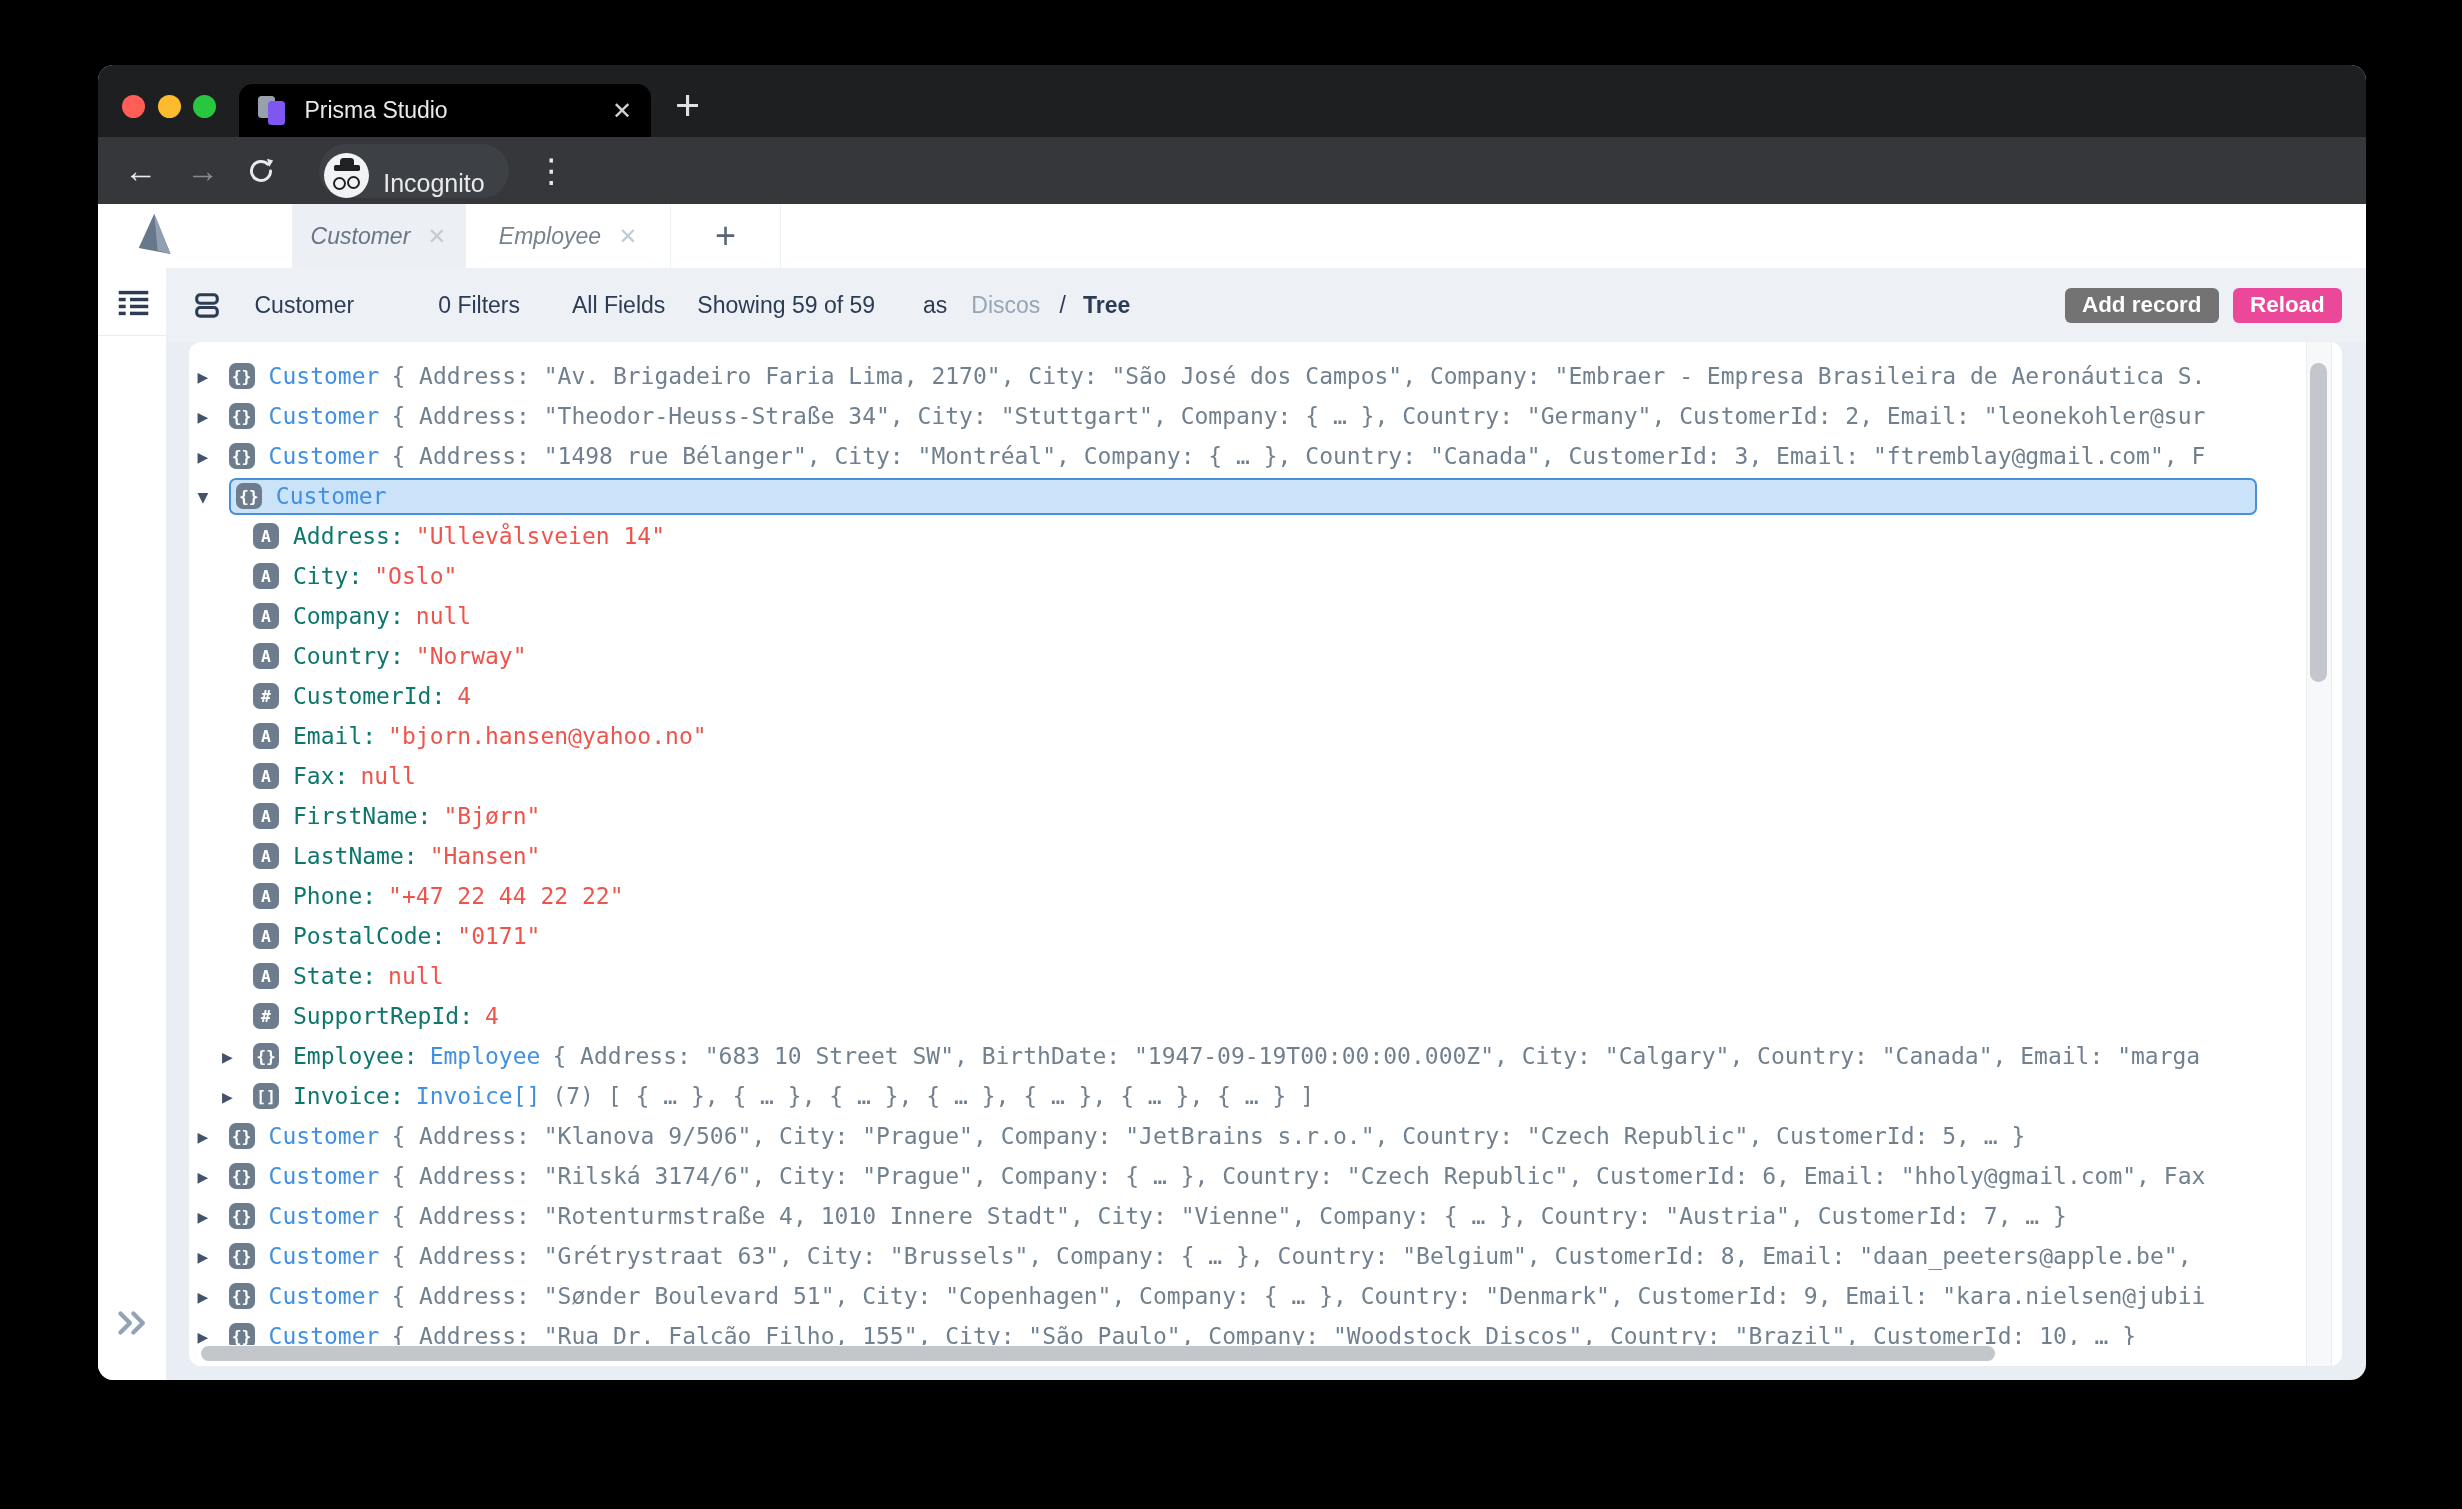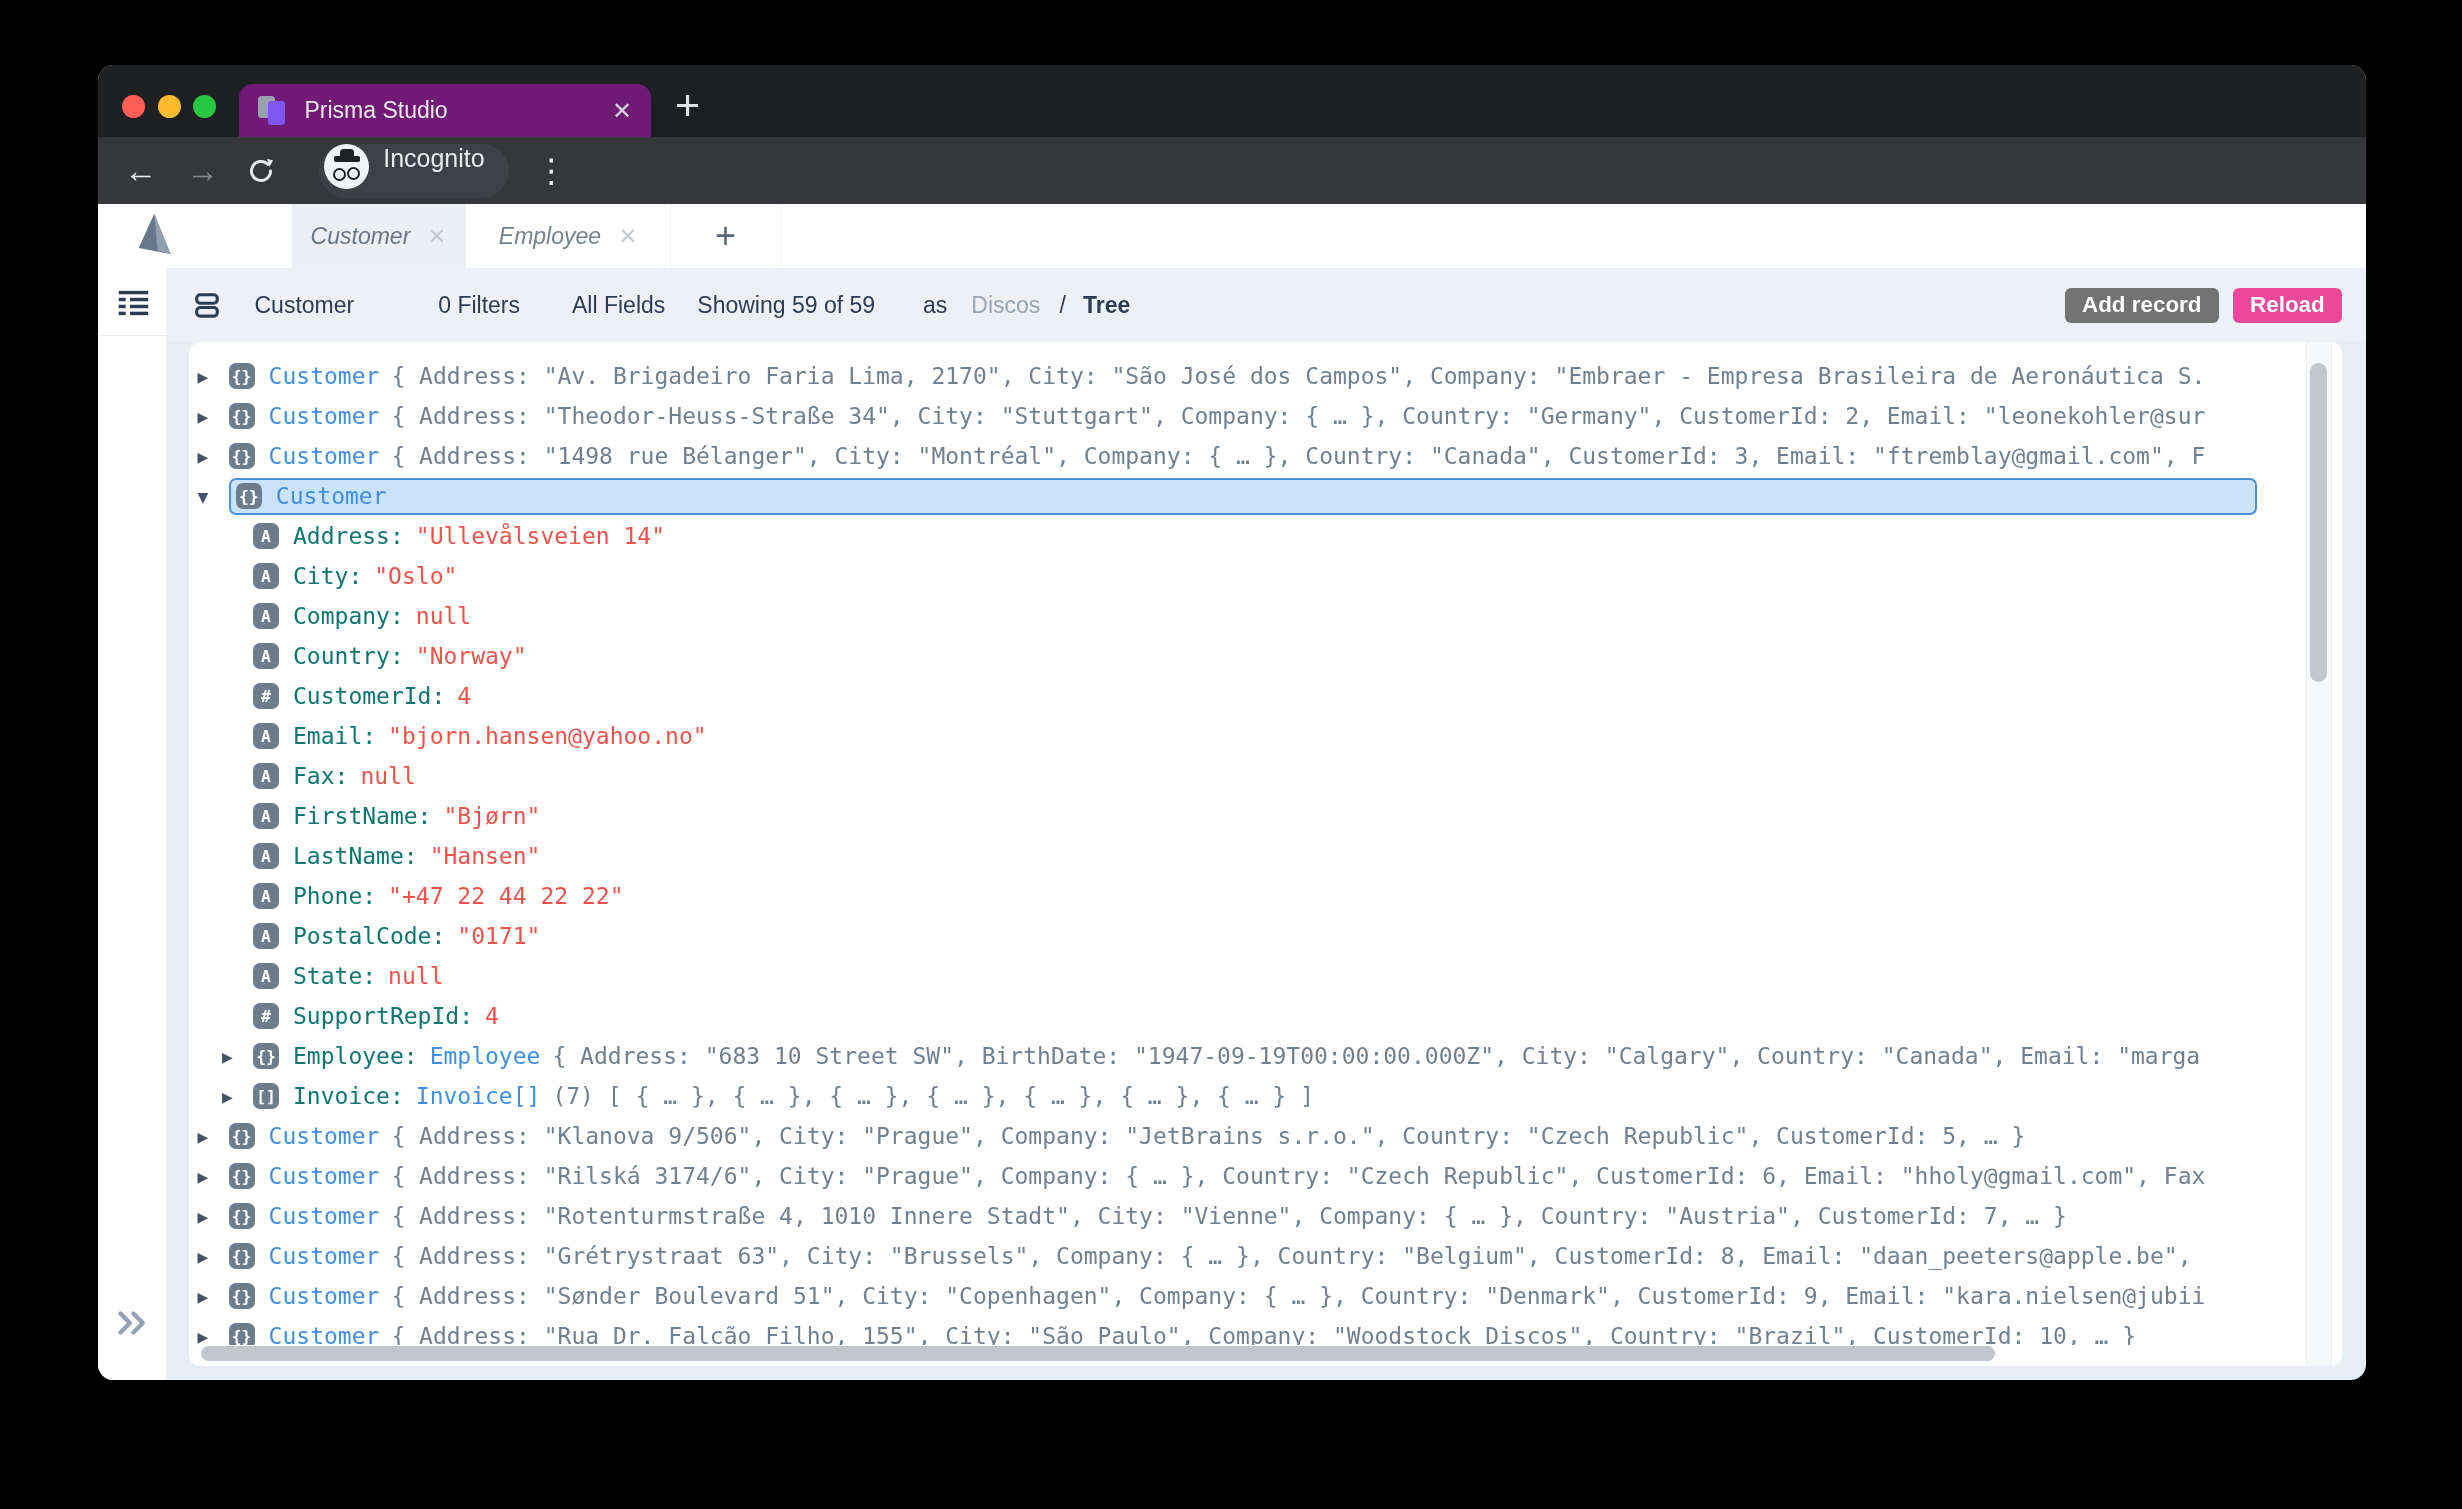--- a/index.html
+++ b/index.html
@@ -5,41 +5,41 @@
   html,body{margin:0;padding:0;background:#000;}
   body{width:2462px;height:1509px;position:relative;font-family:"Liberation Sans",sans-serif;}
   .window{position:absolute;left:98px;top:65px;width:2268px;height:1315px;border-radius:15.5px;overflow:hidden;background:#e9eef4;}
 
   
   .tabstrip{position:absolute;left:0;top:0;width:100%;height:72px;background:#1d1f21;}
   .tl{position:absolute;top:30px;width:23px;height:23px;border-radius:50%;}
   .tl.r{left:24px;background:#ff5e57;}
   .tl.y{left:60px;background:#febb2e;}
   .tl.g{left:95px;background:#28c73f;}
-  .chrome-tab{position:absolute;left:141px;top:19px;width:412px;height:53px;background:#701a75;border-radius:14px 14px 0 0;display:flex;align-items:center;padding:0 19px;box-sizing:border-box;}
+  .chrome-tab{position:absolute;left:141px;top:19px;width:412px;height:53px;background:#000000;border-radius:14px 14px 0 0;display:flex;align-items:center;padding:0 19px;box-sizing:border-box;}
   .fav{width:31px;height:33px;position:relative;flex:none;}
   .fav .b1{position:absolute;left:0;top:1.7px;width:17.3px;height:22.4px;background:#97a0ac;border-radius:3.5px;}
   .fav .b2{position:absolute;left:9.5px;top:7px;width:17.3px;height:24px;background:#7e57f2;border-radius:3.5px;}
   .chrome-tab .title{color:#e8eaed;font-size:23px;margin-left:15.5px;white-space:nowrap;}
   .chrome-tab .close{margin-left:auto;color:#cdd0d3;font-size:24px;}
   .newtab{position:absolute;left:577px;top:15.5px;color:#dfe1e4;font-size:43px;font-weight:300;}
 
   
   .urlrow{position:absolute;left:0;top:72px;width:100%;height:67px;background:#35373b;display:flex;align-items:center;padding-left:26px;box-sizing:border-box;}
   .navico{font-size:33px;margin-right:29px;flex:none;}
   .back{color:#e8eaed;} .fwd{color:#85898f;}
   .reloadico{width:26px;height:26px;margin-right:26px;flex:none;}
   .urlpill{height:48px;background:#202124;border-radius:24px;display:flex;align-items:center;padding:0 22.4px;box-sizing:border-box;width:1811px;flex:none;}
   .lock{width:17.3px;height:14px;background:#dadce0;border-radius:2.6px;position:relative;margin-right:19px;flex:none;}
   .lock:before{content:'';position:absolute;left:2.6px;top:-9.5px;width:7px;height:8.6px;border:2.6px solid #dadce0;border-bottom:none;border-radius:6px 6px 0 0;}
   .urltext{font-size:25px;white-space:nowrap;}
   .urltext .host{color:#e8eaed;font-weight:bold;}
   .urltext .path{color:#9aa0a6;}
   .star{margin-left:auto;color:#a6abb1;font-size:33px;}
-  .incog{height:54px;background:#3d4044;border-radius:27px;display:flex;align-items:flex-start;gap:14px;padding:0 24px 0 5.2px;margin-left:19px;flex:none;}
+  .incog{height:54px;background:#3d4044;border-radius:27px;display:flex;align-items:flex-end;gap:14px;padding:0 24px 0 5.2px;margin-left:19px;flex:none;}
   .incircle{width:45px;height:45px;background:#f1f3f4;border-radius:50%;position:relative;}
   .incircle .hat{position:absolute;top:12px;left:9.5px;width:26px;height:6px;background:#202124;border-radius:1.7px;}
   .incircle .hat:before{content:'';position:absolute;left:6px;top:-7px;width:14px;height:7px;background:#202124;border-radius:3.5px 3.5px 0 0;}
   .incircle .gl{position:absolute;top:24px;left:8.6px;width:9.5px;height:9.5px;border:2.6px solid #202124;border-radius:50%;}
   .incircle .gl:after{content:'';position:absolute;left:12px;top:-2.6px;width:9.5px;height:9.5px;border:2.6px solid #202124;border-radius:50%;}
   .incog .lbl{color:#e8eaed;font-size:25px;}
   .kebab{color:#e8eaed;font-size:33px;margin-left:26px;}
 
   
   .ptabbar{position:absolute;left:0;top:139px;width:100%;height:64px;background:#ffffff;}

